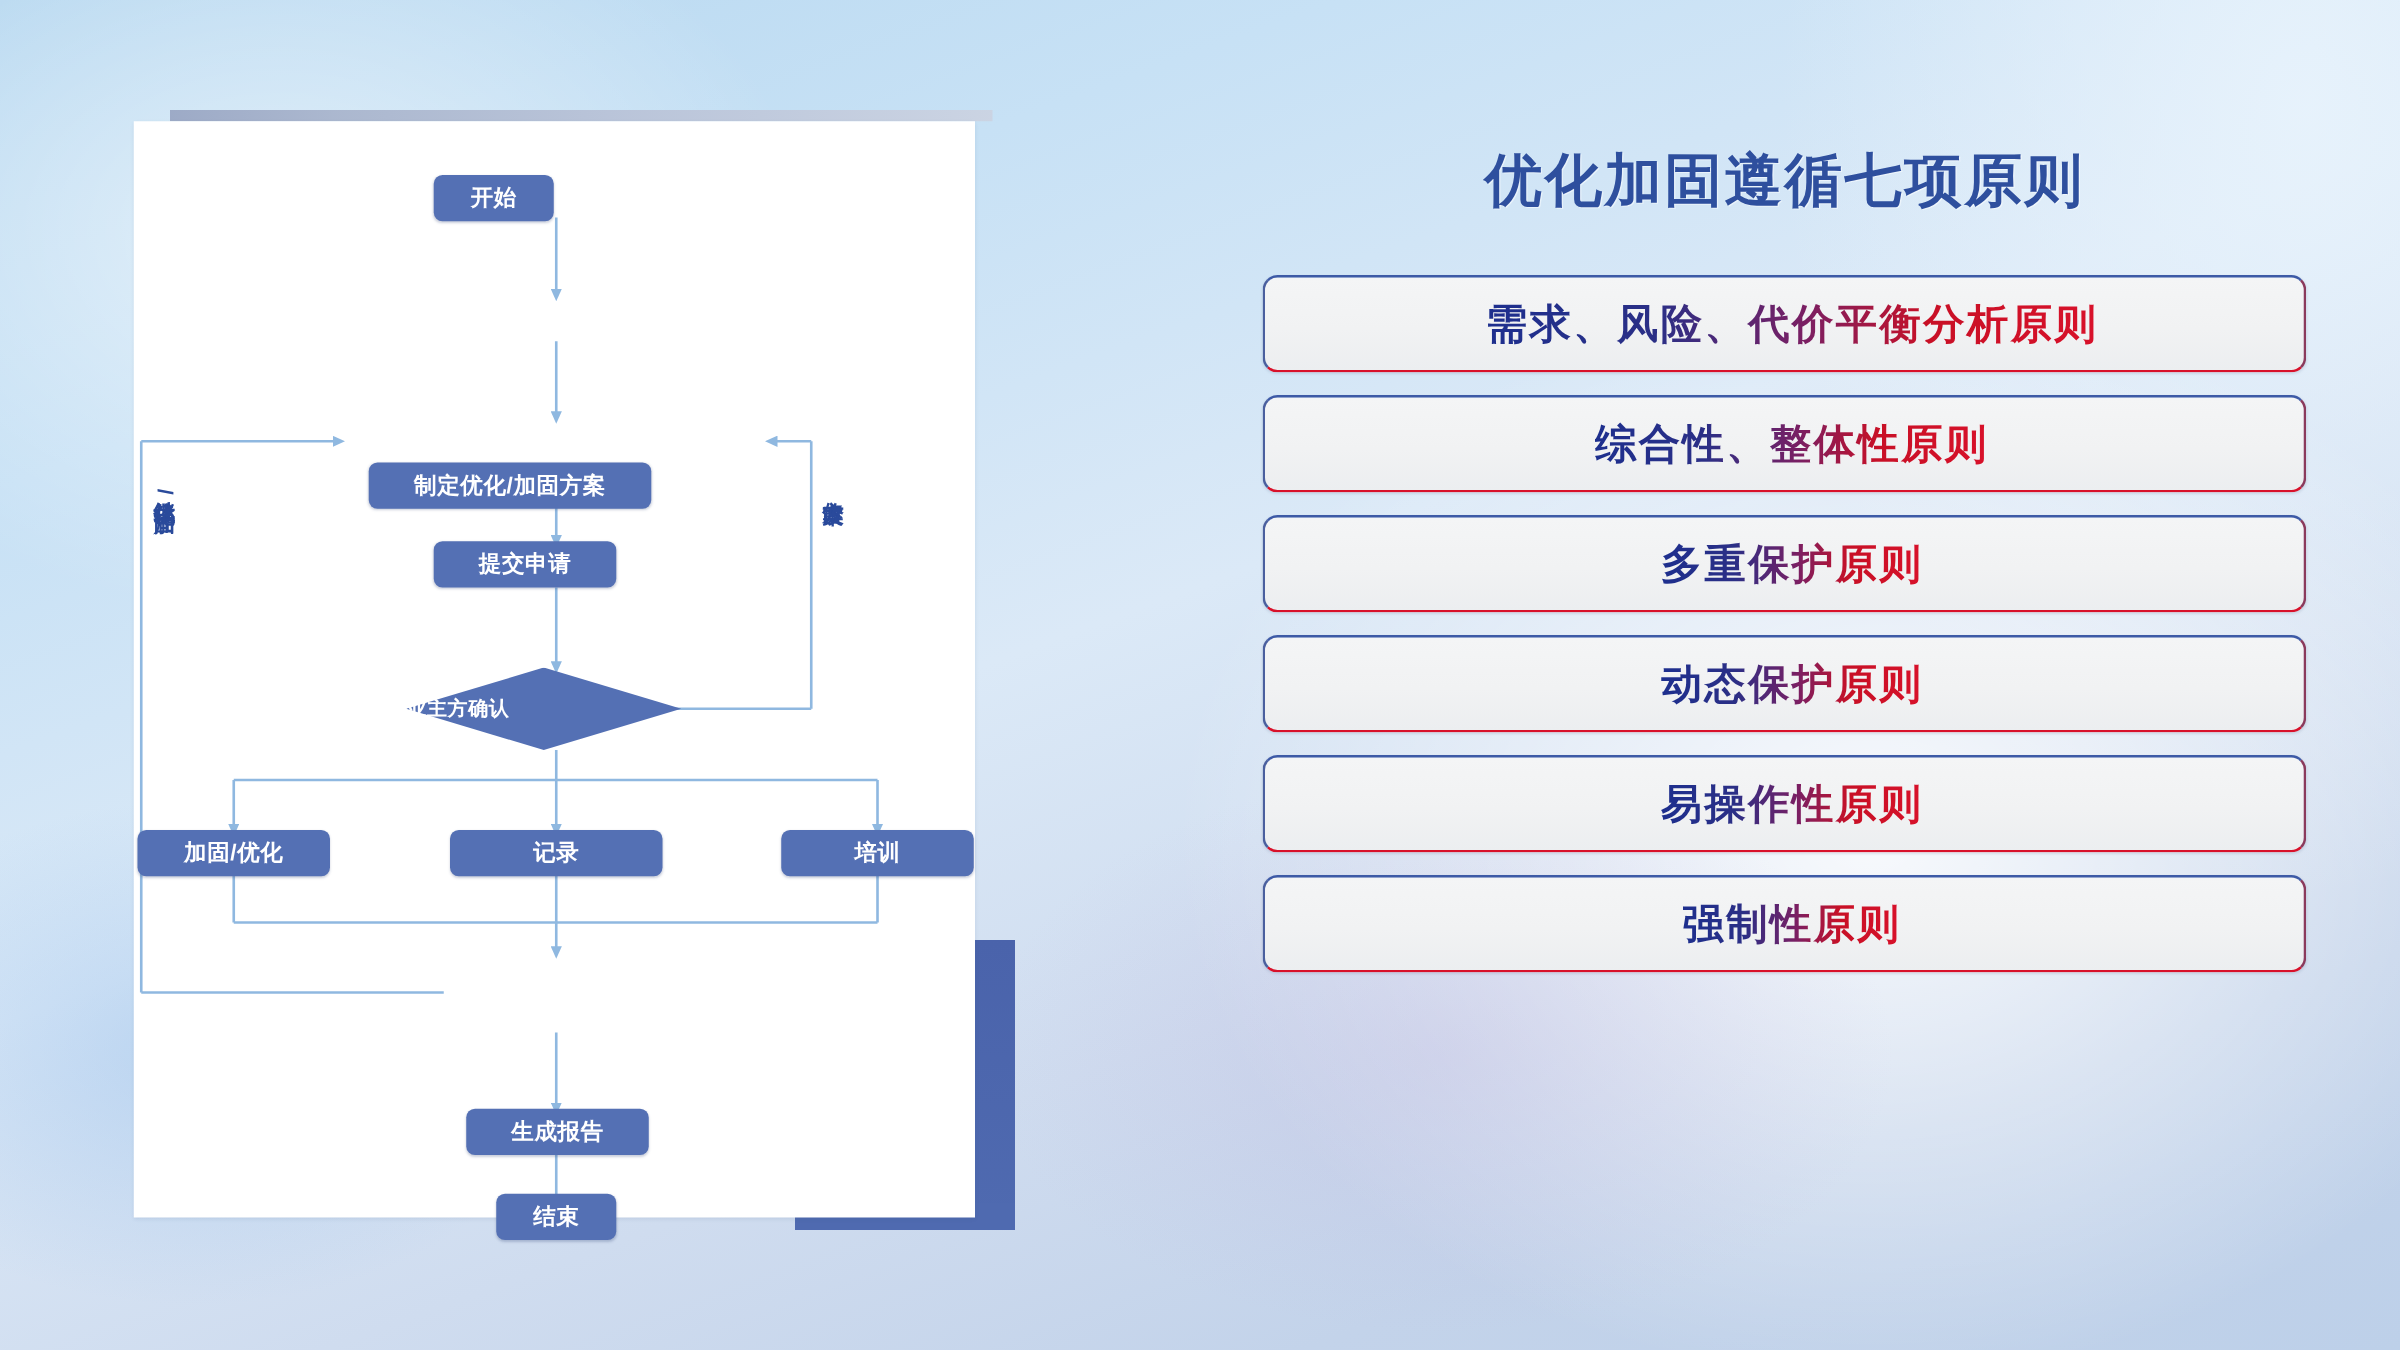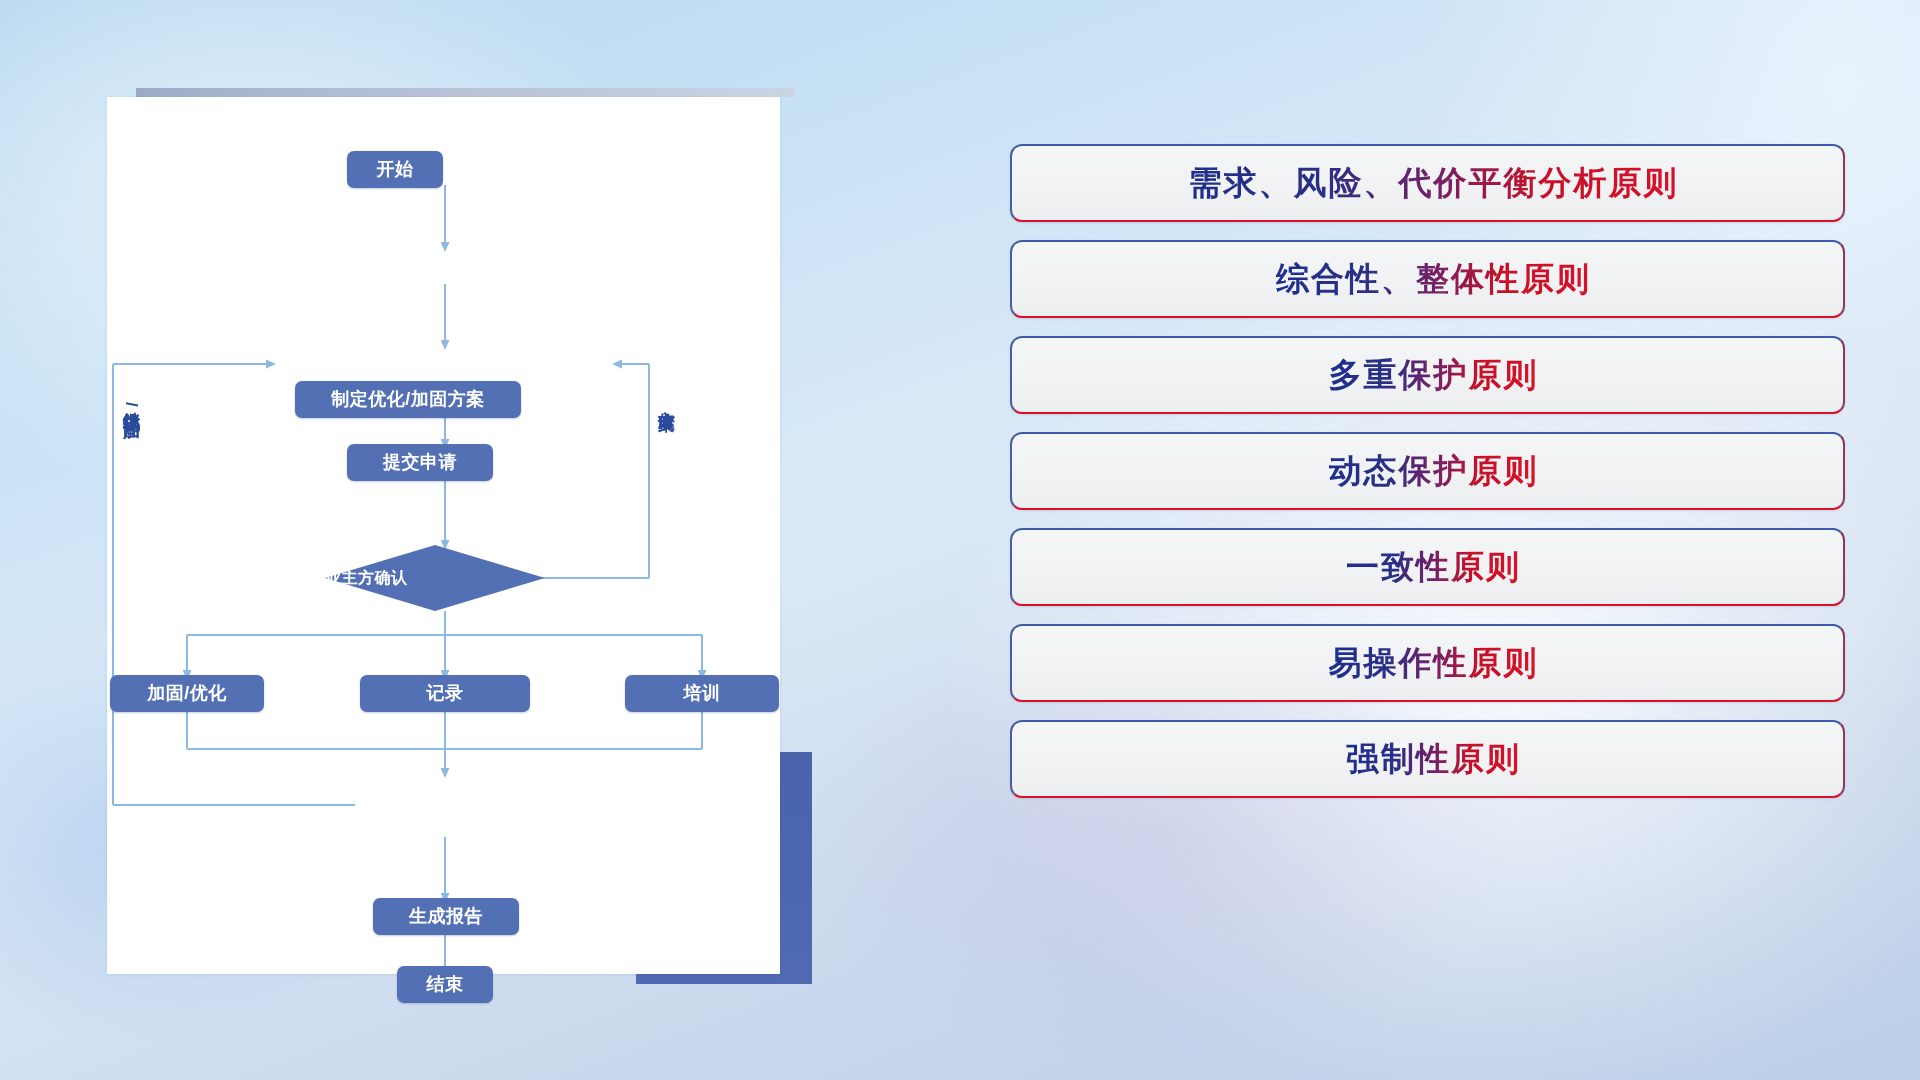--- a/index.html
+++ b/index.html
@@ -60,21 +60,21 @@
     left: 136px; top: 88px;
     width: 658px; height: 9px;
     background: linear-gradient(90deg, #9aa7c4 0%, #a9b5cd 20%, #b9c3d8 55%, #cbd3e2 100%);
     z-index: 2;
     opacity: 0.95;
   }
 
   
   #flow {
     position: absolute;
-    left: 107px; top: 108px;
+    left: 107px; top: 97px;
     width: 673px; height: 877px;
     z-index: 4;
     padding-left: 24px;
   }
   .node {
     position: absolute;
     background: #5470b4;
     color: #ffffff;
     border-radius: 7px;
     display: flex;
@@ -241,42 +241,40 @@
     <div class="node" style="left:266px;top:790px;width:146px;height:37px;font-size:18px;">生成报告</div>
 
     <div class="node" style="left:290px;top:858px;width:96px;height:37px;font-size:18px;">结束</div>
 
     <div class="vlabel slash" style="left:16px;top:290px;font-size:17px;">继续优化/加固</div>
 
     <div class="vlabel" style="left:551px;top:290px;font-size:17px;">方案修改</div>
   </div>
 
   <div id="right-panel">
+    <div id="panel-title">优化加固遵循七项原则</div>
 
     <div id="principle-list">
 
       <div class="principle">
         <span class="principle-text">需求、风险、代价平衡分析原则</span>
       </div>
 
       <div class="principle">
         <span class="principle-text">综合性、整体性原则</span>
       </div>
 
       <div class="principle">
         <span class="principle-text">多重保护原则</span>
       </div>
 
       <div class="principle">
         <span class="principle-text">动态保护原则</span>
       </div>
 
-      <div class="principle">
-        <span class="principle-text">一致性原则</span>
-      </div>
 
       <div class="principle">
         <span class="principle-text">易操作性原则</span>
       </div>
 
       <div class="principle">
         <span class="principle-text">强制性原则</span>
       </div>
 
     </div>

